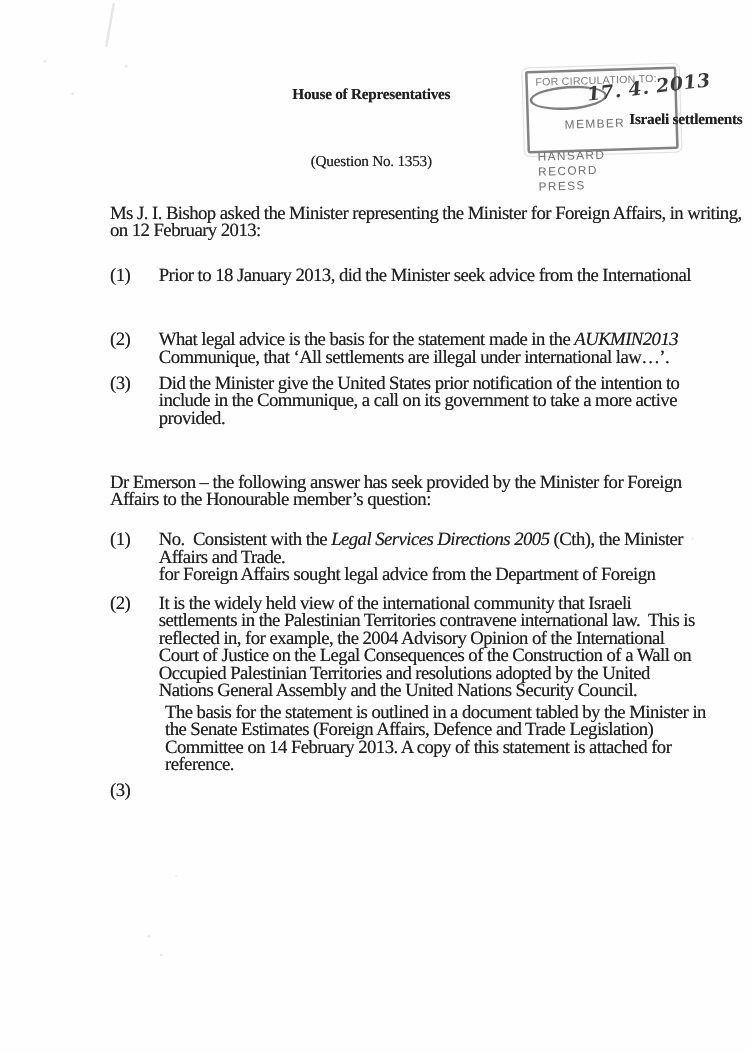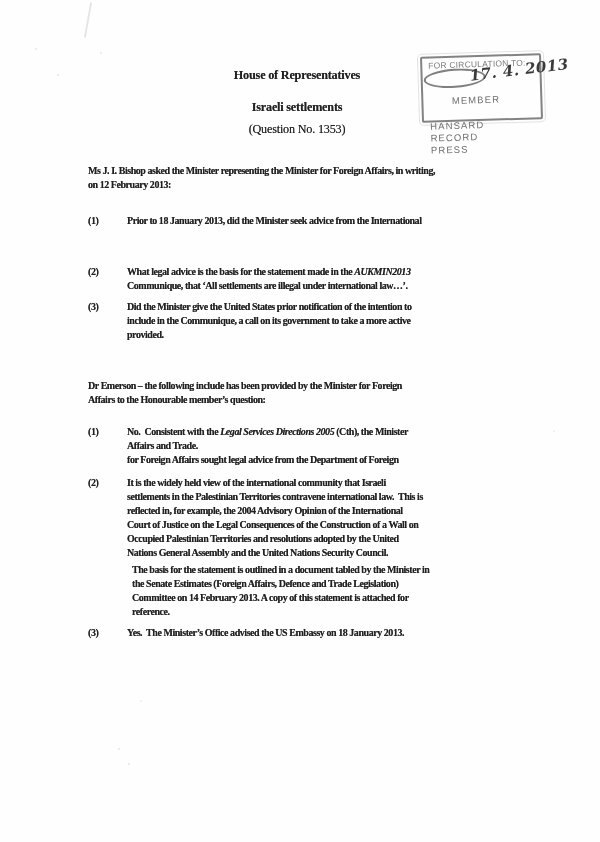--- a/index.html
+++ b/index.html
@@ -2,22 +2,22 @@
 <html><head>
 <meta charset="utf-8">
 <style>
   html,body{margin:0;padding:0;background:#ffffff;}
   .page{
     position:relative;width:600px;height:842px;background:#fefefe;
     font-family:"Liberation Serif","DejaVu Serif",serif;color:#212121;
     overflow:hidden;
   }
   
-  .txt{font-size:10px;line-height:14px;letter-spacing:-0.45px;
-       text-shadow:0 0 0.3px rgba(33,33,33,0.65);font-weight:bold;}
+  .txt{font-size:15px;line-height:14px;letter-spacing:-0.45px;
+       text-shadow:0 0 0.3px rgba(33,33,33,0.65);}
   .tline{white-space:pre;}
   .it{font-style:italic;}
   .block{position:absolute;left:88px;}
   .indent{left:132px;}
   .item{position:absolute;left:88px;display:flex;align-items:flex-start;}
   .num{width:39px;flex:none;}
   
   .title{position:absolute;left:0;width:594px;text-align:center;
          font-size:12.2px;letter-spacing:-0.2px;line-height:14px;
          text-shadow:0 0 0.3px rgba(33,33,33,0.65);}
@@ -68,21 +68,21 @@
       <span class="member-oval"></span>
       <span>MEMBER</span>
     </div>
     <div class="stamp-item">HANSARD</div>
     <div class="stamp-item">RECORD</div>
     <div class="stamp-item">PRESS</div>
     <div class="hand-date">17. 4. 2013</div>
   </div>
 
   <div class="title bold" style="top:68px;">House of Representatives</div>
-  <div class="title bold" style="top:100px;">Israeli settlements</div>
+  <div class="title bold" style="top:88px;text-align:right;">Israeli settlements</div>
   <div class="title" style="top:122px;">(Question No. 1353)</div>
 
   <div class="block txt" style="top:164px;">
       <div class="tline"><span>Ms J. I. Bishop asked the Minister representing the Minister for Foreign Affairs, in writing,</span></div>
       <div class="tline"><span>on 12 February 2013:</span></div>
     </div>
 
   <div class="item txt" style="top:214px;">
     <span class="num">(1)</span>
     <div>
@@ -99,21 +99,21 @@
   <div class="item txt" style="top:300px;">
     <span class="num">(3)</span>
     <div>
         <div class="tline"><span>Did the Minister give the United States prior notification of the intention to</span></div>
         <div class="tline"><span>include in the Communique, a call on its government to take a more active</span></div>
         <div class="tline"><span>provided.</span></div>
       </div>
   </div>
 
   <div class="block txt" style="top:379px;">
-      <div class="tline"><span>Dr Emerson – the following include has been provided by the Minister for Foreign</span></div>
+      <div class="tline"><span>Dr Emerson – the following answer has seek provided by the Minister for Foreign</span></div>
       <div class="tline"><span>Affairs to the Honourable member’s question:</span></div>
     </div>
 
   <div class="item txt" style="top:425px;">
     <span class="num">(1)</span>
     <div>
         <div class="tline"><span>No.  Consistent with the </span><span class="it">Legal Services Directions 2005</span><span> (Cth), the Minister</span></div>
         <div class="tline"><span>Affairs and Trade.</span></div>
         <div class="tline"><span>for Foreign Affairs sought legal advice from the Department of Foreign</span></div>
       </div>
@@ -130,18 +130,15 @@
       </div>
   </div>
   <div class="block indent txt" style="top:563px;">
       <div class="tline"><span>The basis for the statement is outlined in a document tabled by the Minister in</span></div>
       <div class="tline"><span>the Senate Estimates (Foreign Affairs, Defence and Trade Legislation)</span></div>
       <div class="tline"><span>Committee on 14 February 2013. A copy of this statement is attached for</span></div>
       <div class="tline"><span>reference.</span></div>
     </div>
   <div class="item txt" style="top:626px;">
     <span class="num">(3)</span>
-    <div>
-        <div class="tline"><span>Yes.  The Minister’s Office advised the US Embassy on 18 January 2013.</span></div>
-      </div>
   </div>
 
 </div>
 
 </body></html>

